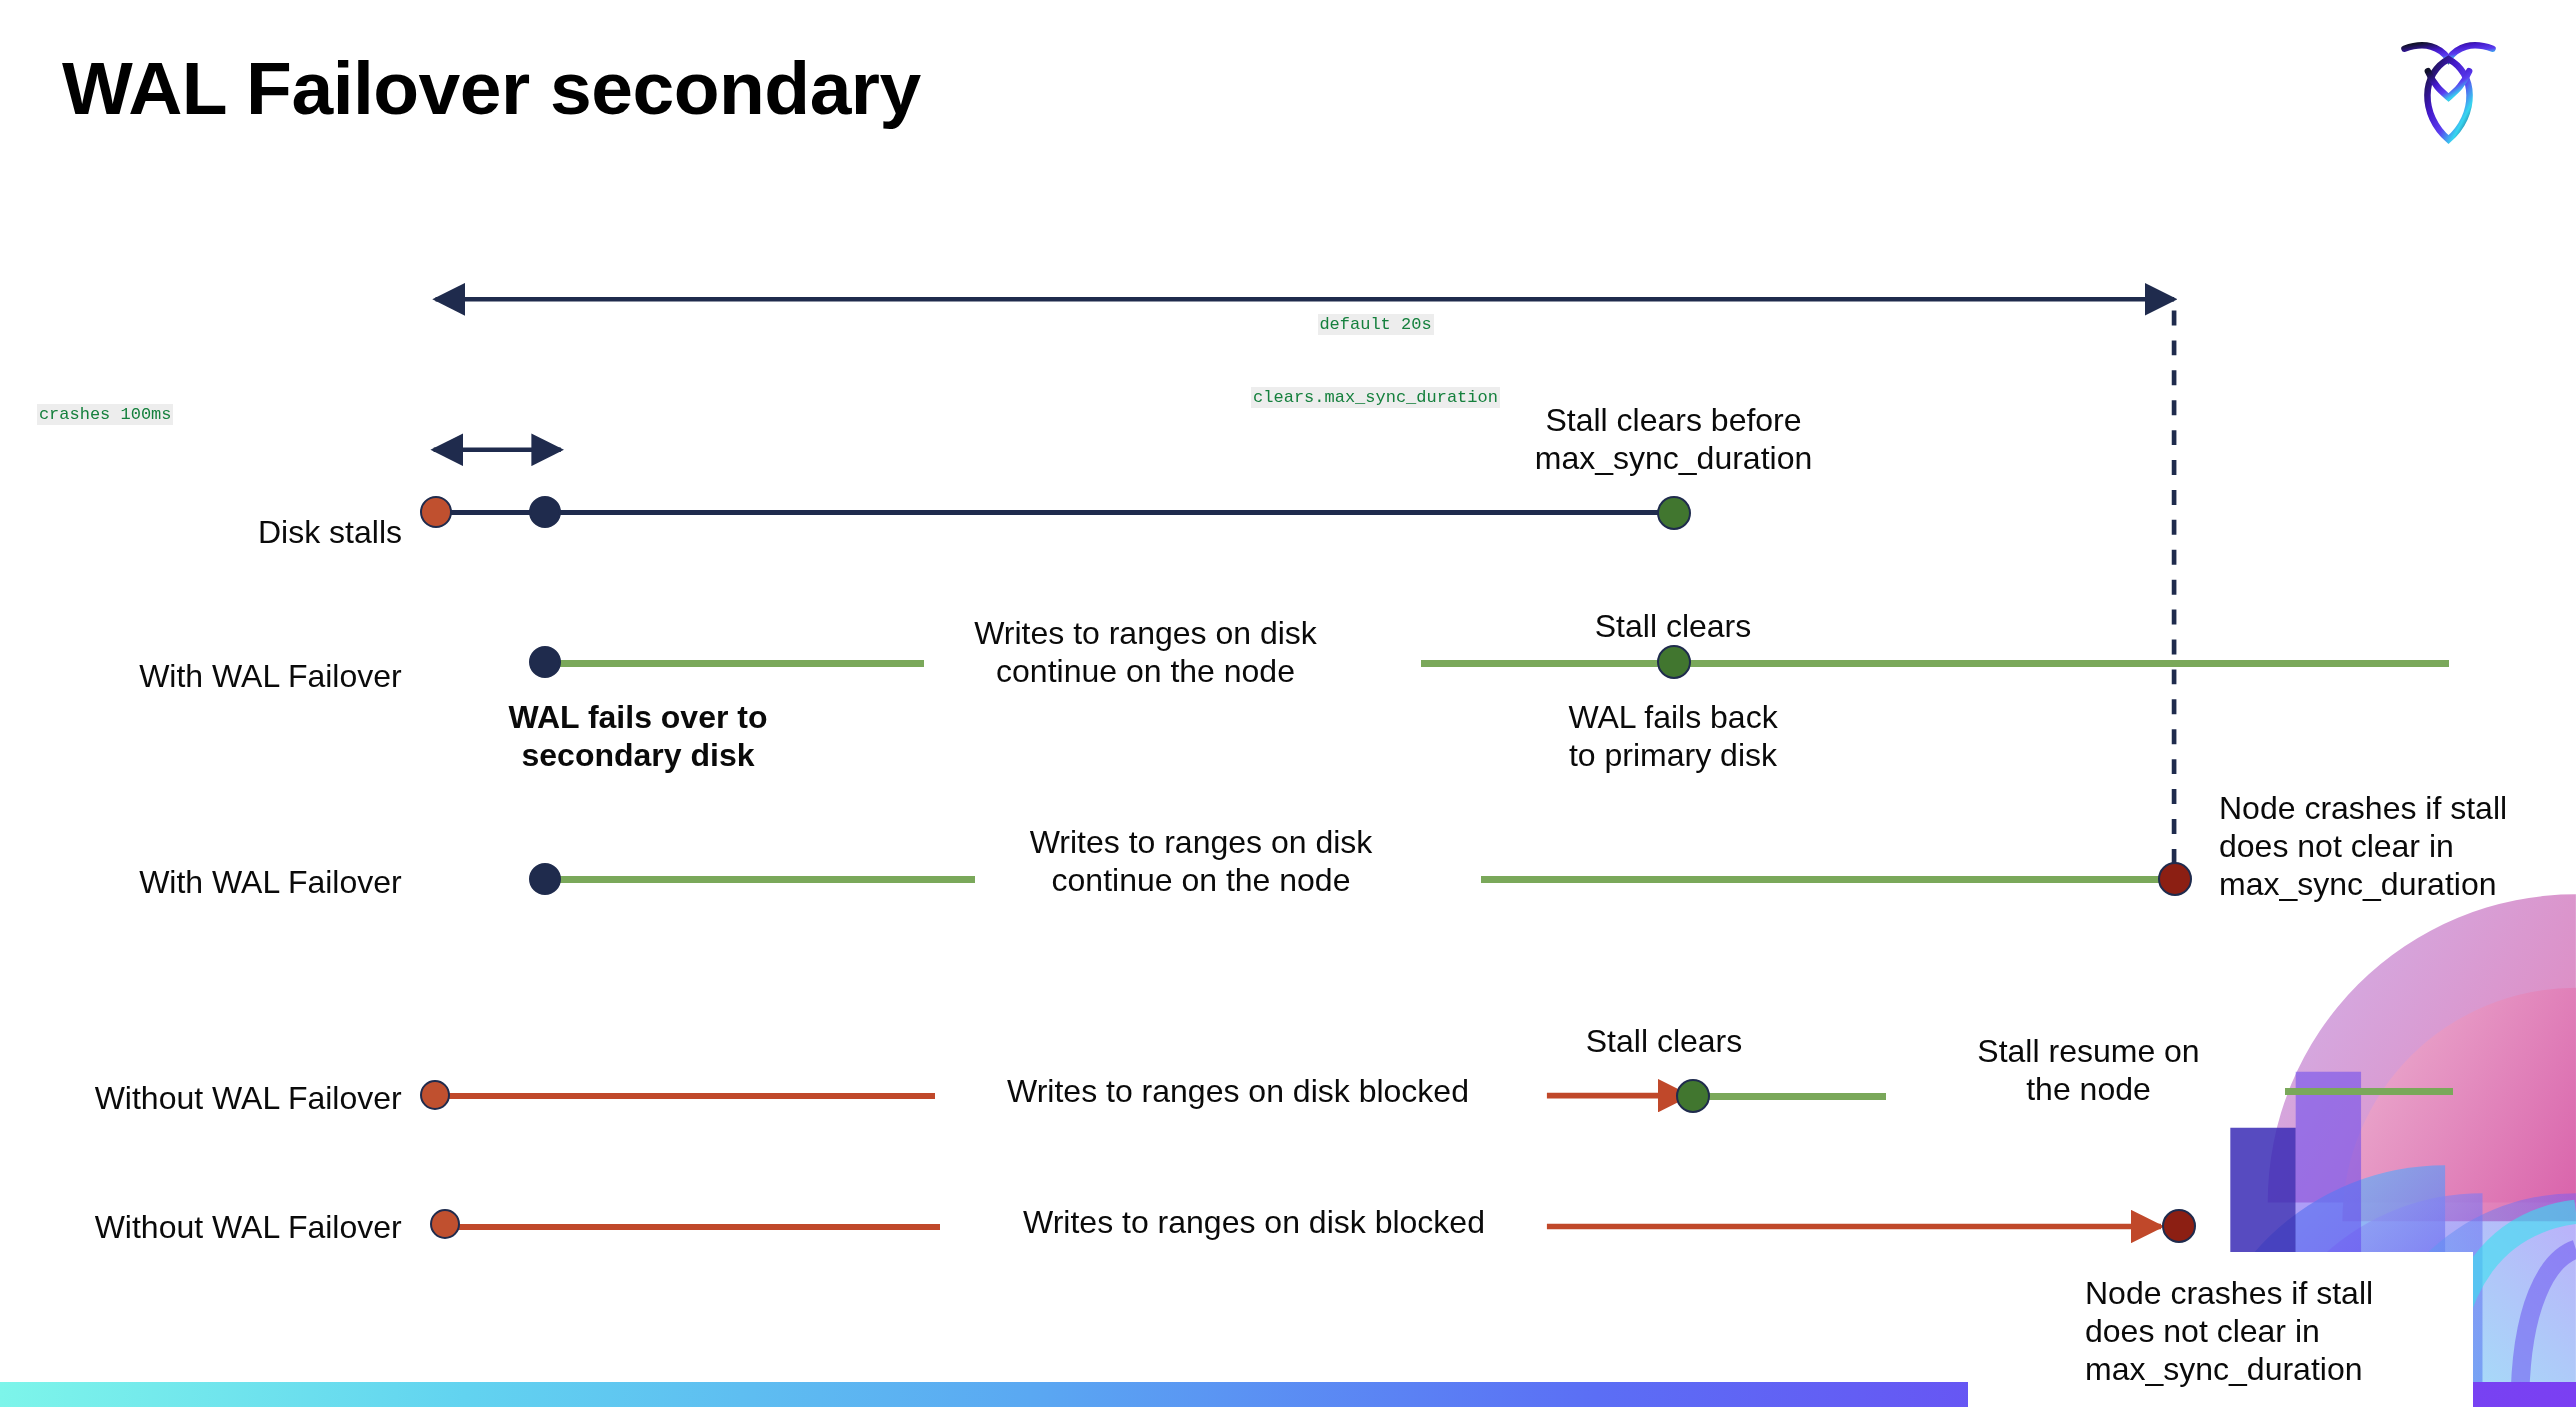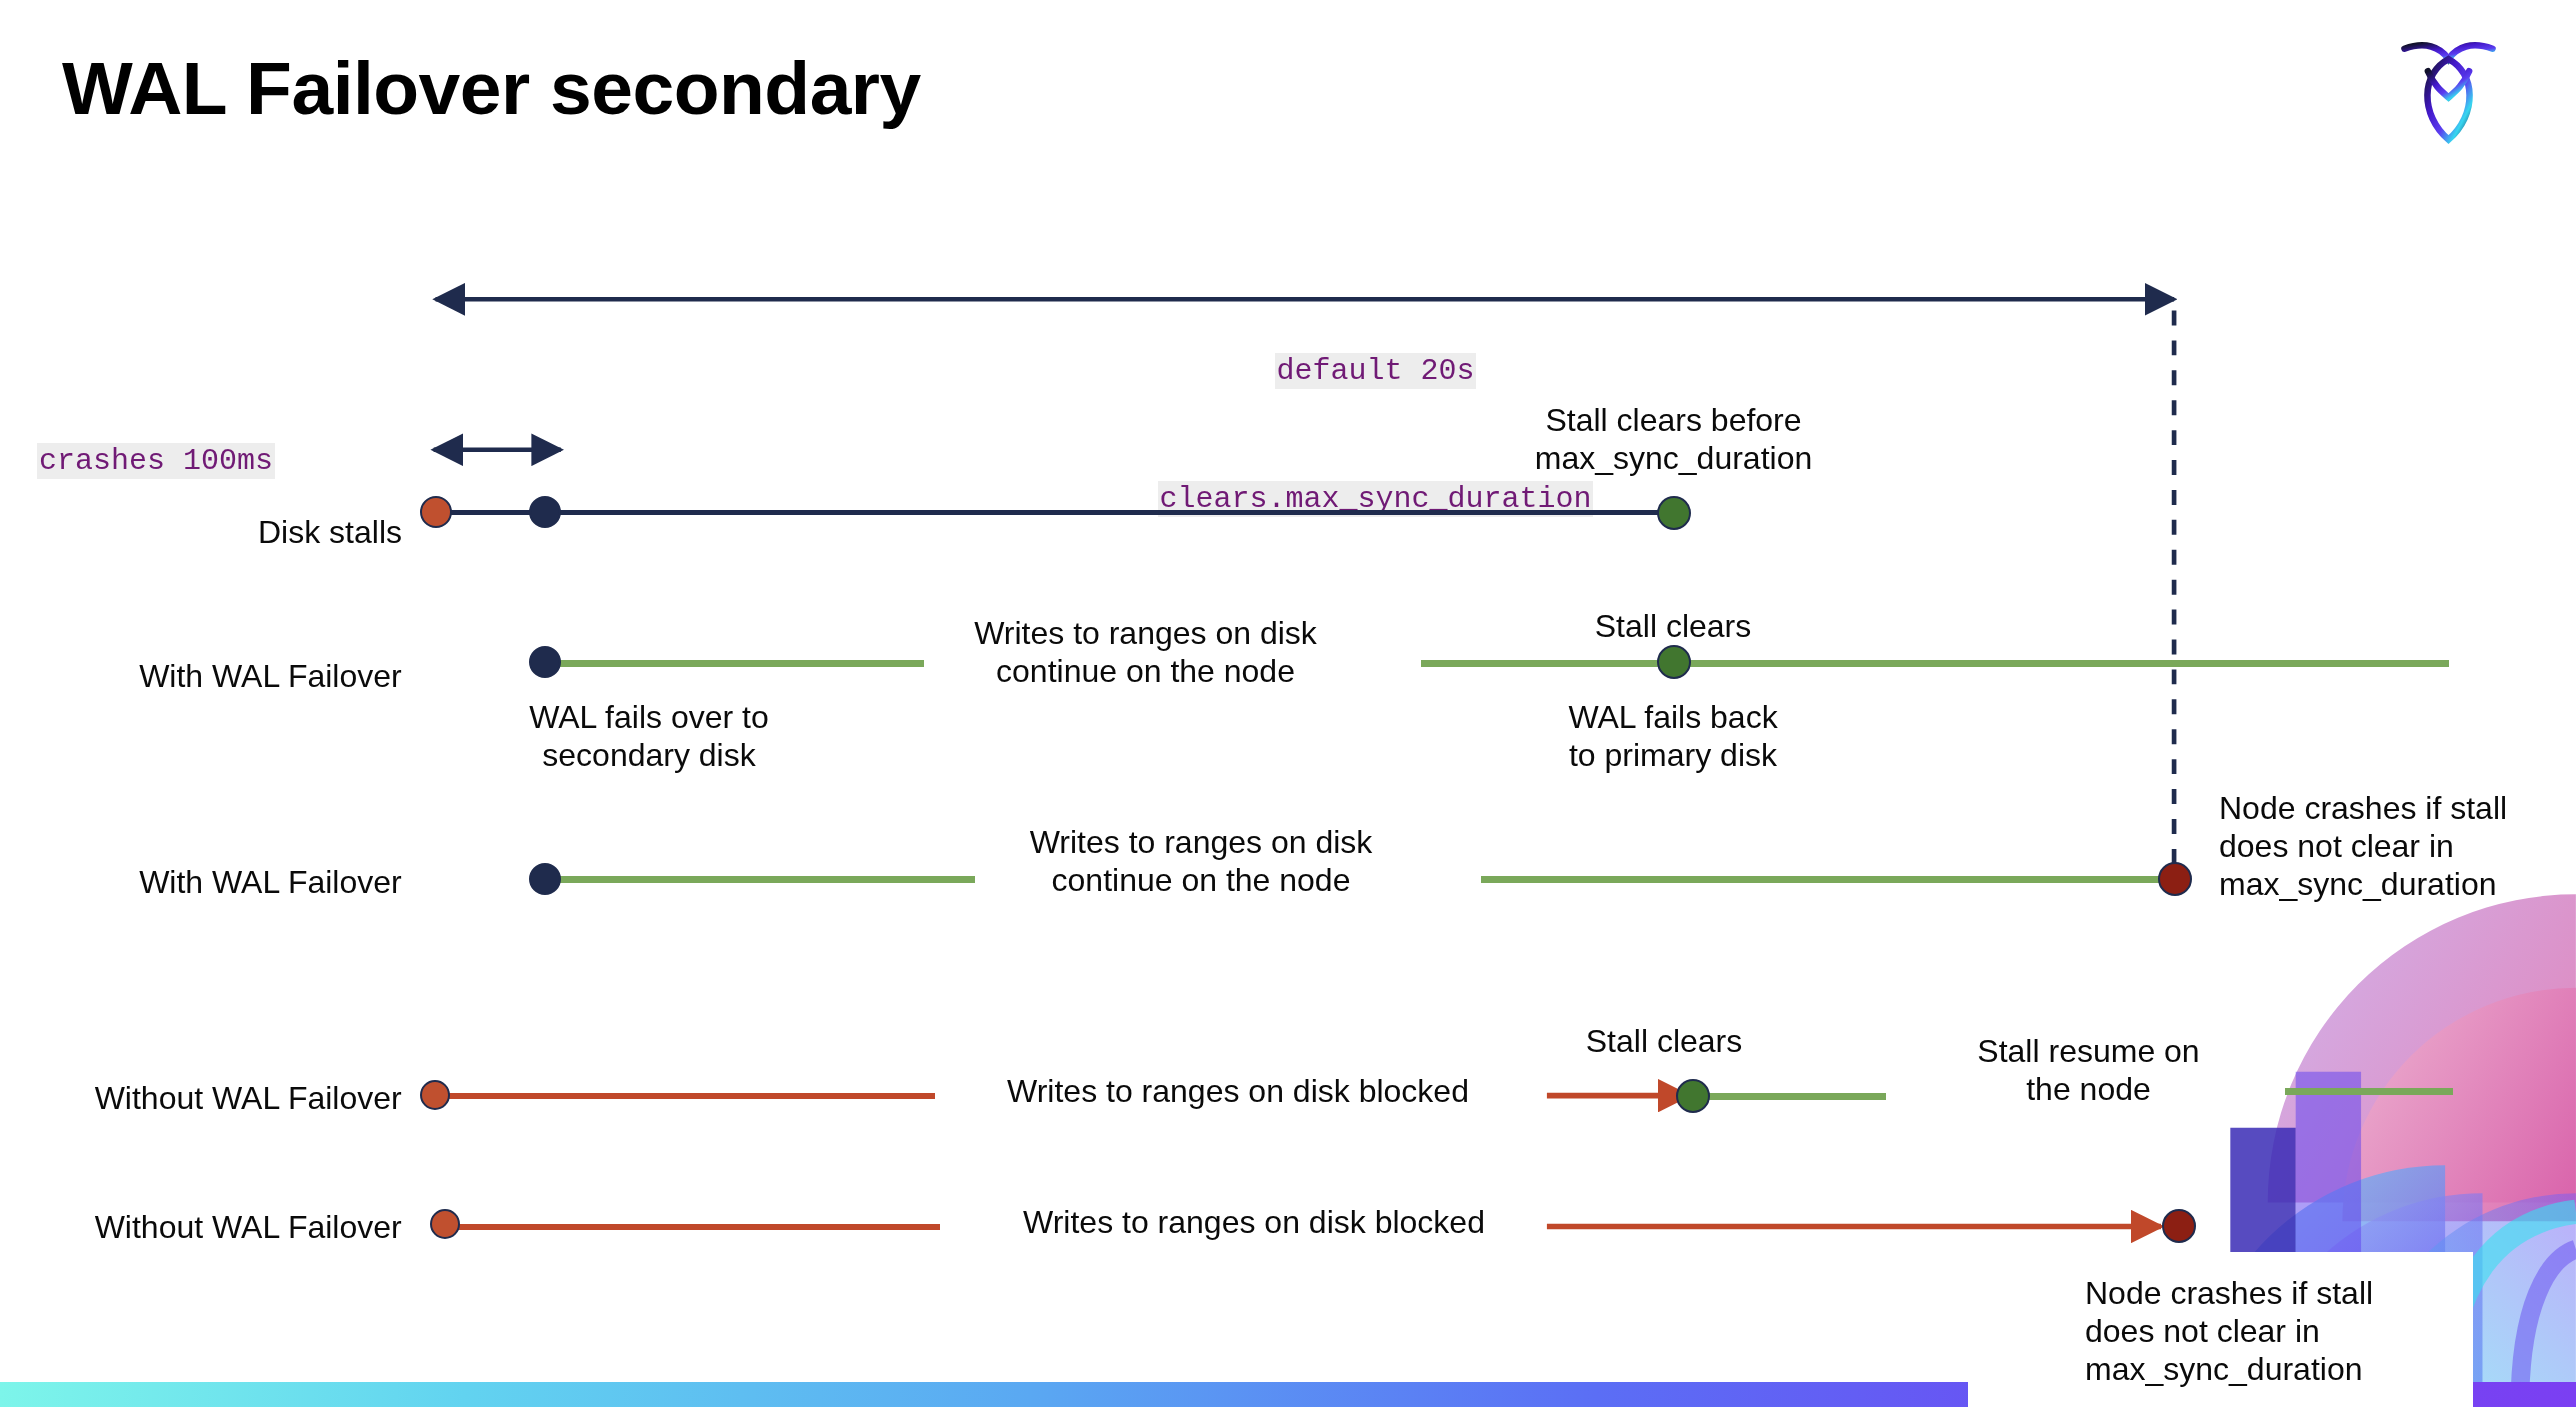--- a/index.html
+++ b/index.html
@@ -20,21 +20,21 @@
   #bottom-bar{
     position:absolute;left:0;bottom:0;width:2576px;height:26px;
     background:linear-gradient(90deg,#7df5ea 0%,#62d3f0 18%,#5aa8f2 40%,#5b6ef5 62%,#6b4df3 82%,#7b3ff2 100%);
   }
   
   .lbl{position:absolute;font-size:32px;line-height:1.18;color:#0a0a0a;}
   .lbl.c{text-align:center;}
   .lbl.r{text-align:right;}
   .mono{
     position:absolute;font-family:"Liberation Mono", monospace;
-    font-size:30px;line-height:1.42;color:#701a75;white-space:pre;
+    font-size:17px;line-height:1.42;color:#15803d;white-space:pre;
   }
   .mono span{background:#ededed;padding:0.9px 1.9px;}
   
   .track{position:absolute;height:4.7px;}
   .track.navy{background:#1f2b4d;}
   .track.green{background:#7aa85a;height:6.5px;}
   .track.red{background:#c0482a;height:5.6px;}
   .dot{
     position:absolute;border-radius:50%;
     border:2.8px solid #1f2b4d;box-sizing:border-box;
@@ -156,21 +156,21 @@
 <div class="lbl r" style="left:-9.3px;top:658px;width:411px;">With WAL Failover</div>
 <div class="track green" style="left:545px;top:660px;width:379px;"></div>
 <div class="track green" style="left:1421px;top:660px;width:1028px;"></div>
 <div class="dot navy" style="left:529px;top:646px;width:32px;height:32px;"></div>
 <div class="dot green" style="left:1657px;top:645px;width:34px;height:34px;"></div>
 <div class="lbl c" style="left:935px;top:615px;width:421px;white-space:pre-line;">Writes to ranges on disk
 continue on the node</div>
 <div class="lbl c" style="left:1533px;top:608px;width:280px;">Stall clears</div>
 <div class="lbl c" style="left:1514px;top:699px;width:318px;white-space:pre-line;">WAL fails  back
 to primary disk</div>
-<div class="lbl c" style="left:462px;top:699px;width:374px;white-space:pre-line;">WAL fails over to
+<div class="lbl c" style="left:451px;top:699px;width:374px;white-space:pre-line;font-weight:bold;">WAL fails over to
 secondary disk</div>
 
 <div class="lbl r" style="left:-9.3px;top:864px;width:411px;">With WAL Failover</div>
 <div class="track green" style="left:545px;top:876px;width:430px;"></div>
 <div class="track green" style="left:1481px;top:876px;width:694px;"></div>
 <div class="dot navy" style="left:529px;top:863px;width:32px;height:32px;"></div>
 <div class="dot darkred" style="left:2158px;top:862px;width:34px;height:34px;"></div>
 <div class="lbl c" style="left:986px;top:824px;width:430px;white-space:pre-line;">Writes to ranges on disk
 continue on the node</div>
 <div class="lbl" style="left:2219px;top:790px;width:355px;white-space:pre-line;">Node crashes if stall

